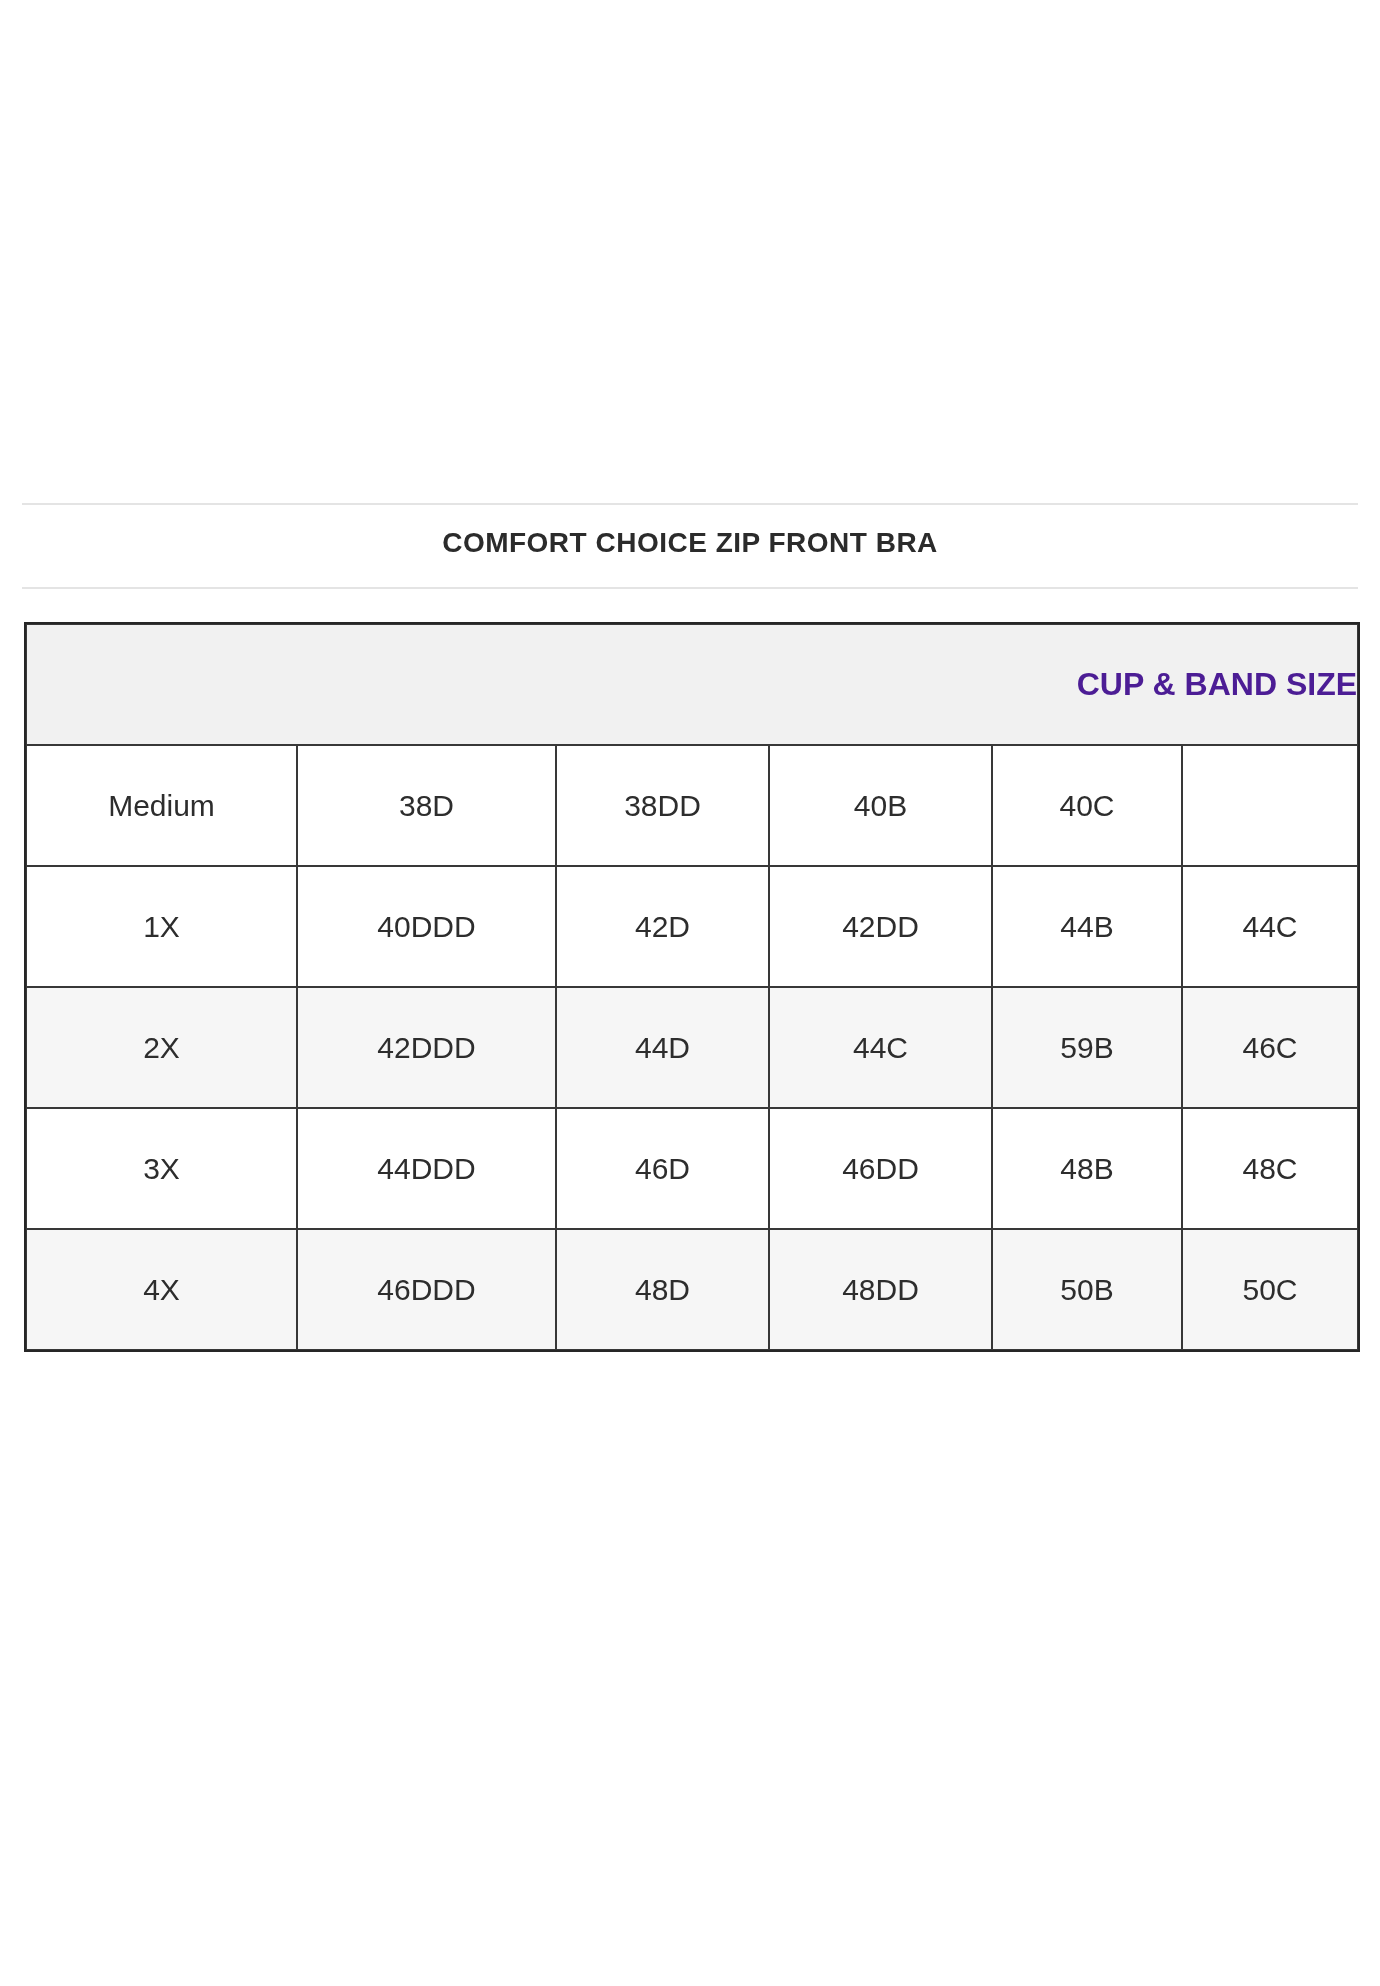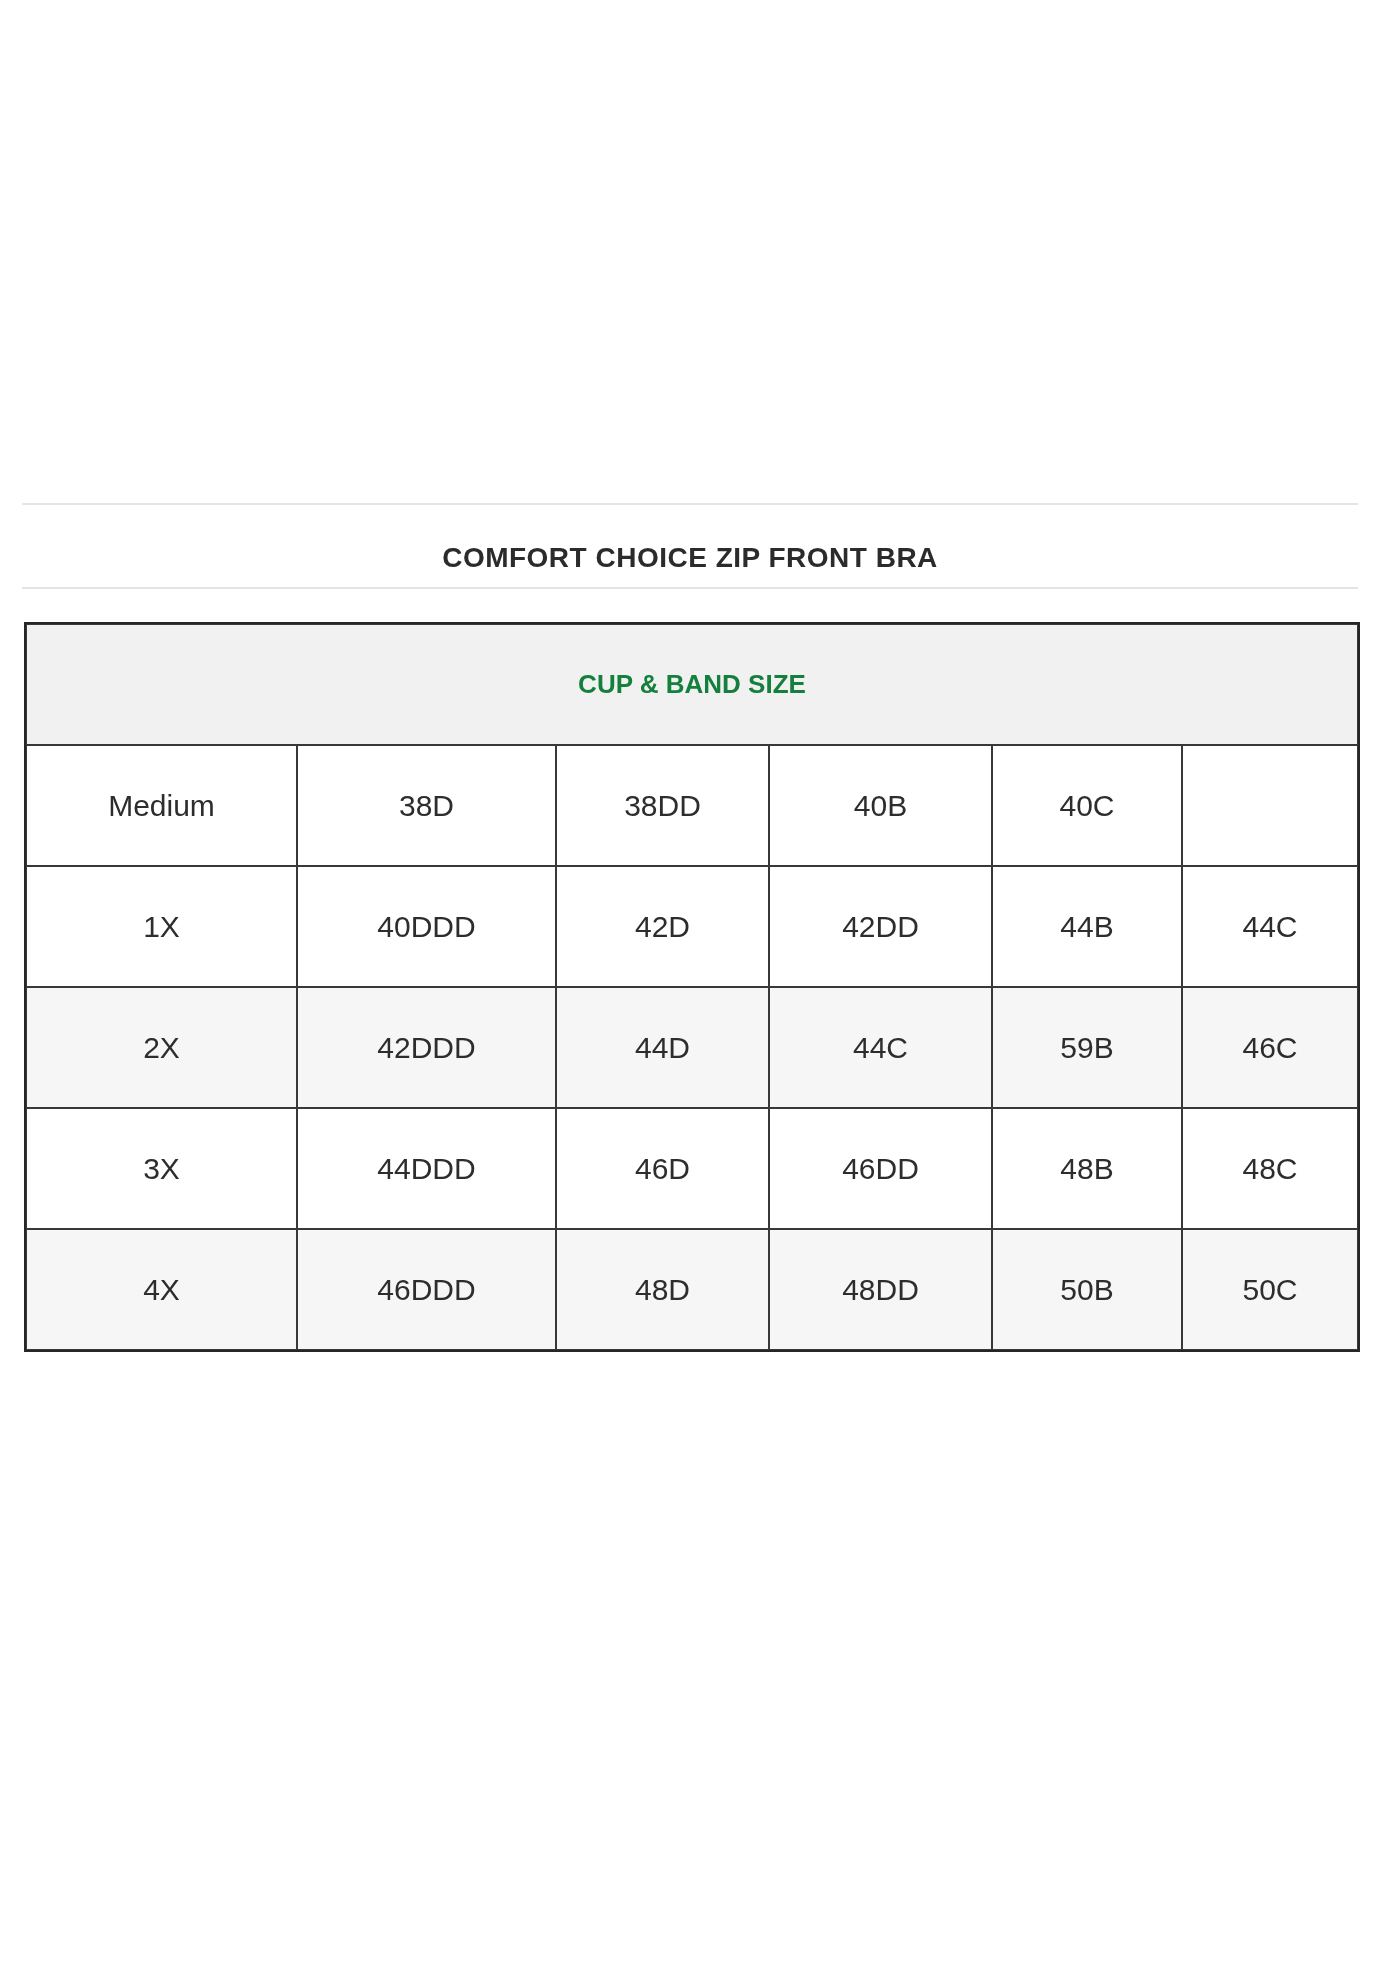--- a/index.html
+++ b/index.html
@@ -30,21 +30,20 @@
     position: absolute;
     top: 526px;
     left: 0;
     width: 1380px;
     text-align: center;
     font-size: 28px;
     font-weight: bold;
     letter-spacing: 0.5px;
     color: #2b2b2b;
     line-height: 34px;
-    margin-top: 15px;
   }
   table.size-chart {
     position: absolute;
     left: 24px;
     top: 622px;
     width: 1332px;
     table-layout: fixed;
     border-collapse: separate;
     border-spacing: 0;
     border: 2px solid #262626;
@@ -54,23 +53,24 @@
   table.size-chart td {
     border: 1px solid #383838;
     height: 119px;
     text-align: center;
     vertical-align: middle;
     padding: 0;
     overflow: hidden;
   }
   table.size-chart th {
     background: #f1f1f1;
-    font-size: 26px;
+    font-size: 32px;
     font-weight: bold;
-    color: #15803d;
+    color: #4c1d95;
+    text-align: right;
   }
   table.size-chart td {
     font-size: 30px;
     font-weight: normal;
     color: #2d2d2d;
     background: #ffffff;
     margin-top: 40px;
   }
   table.size-chart tr.alt td {
     background: #f6f6f6;

